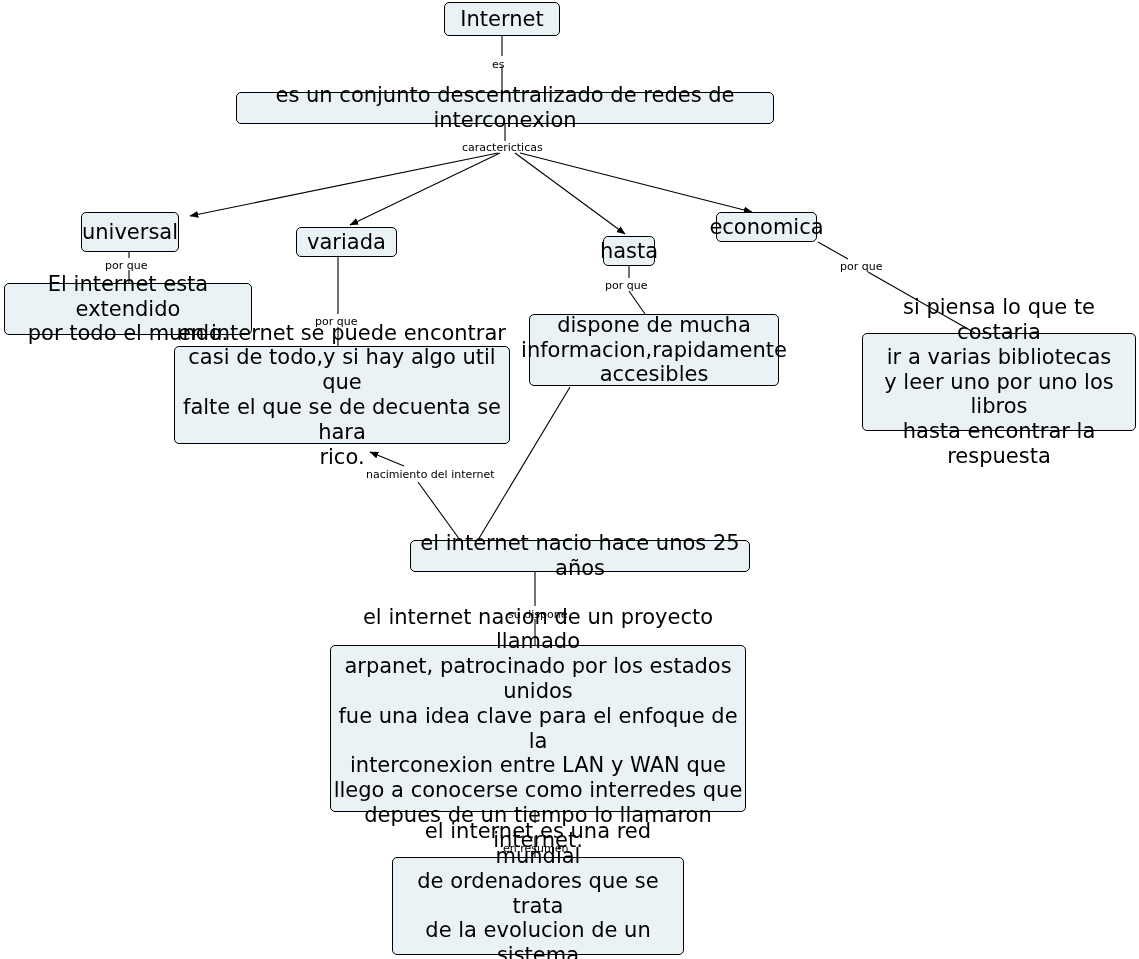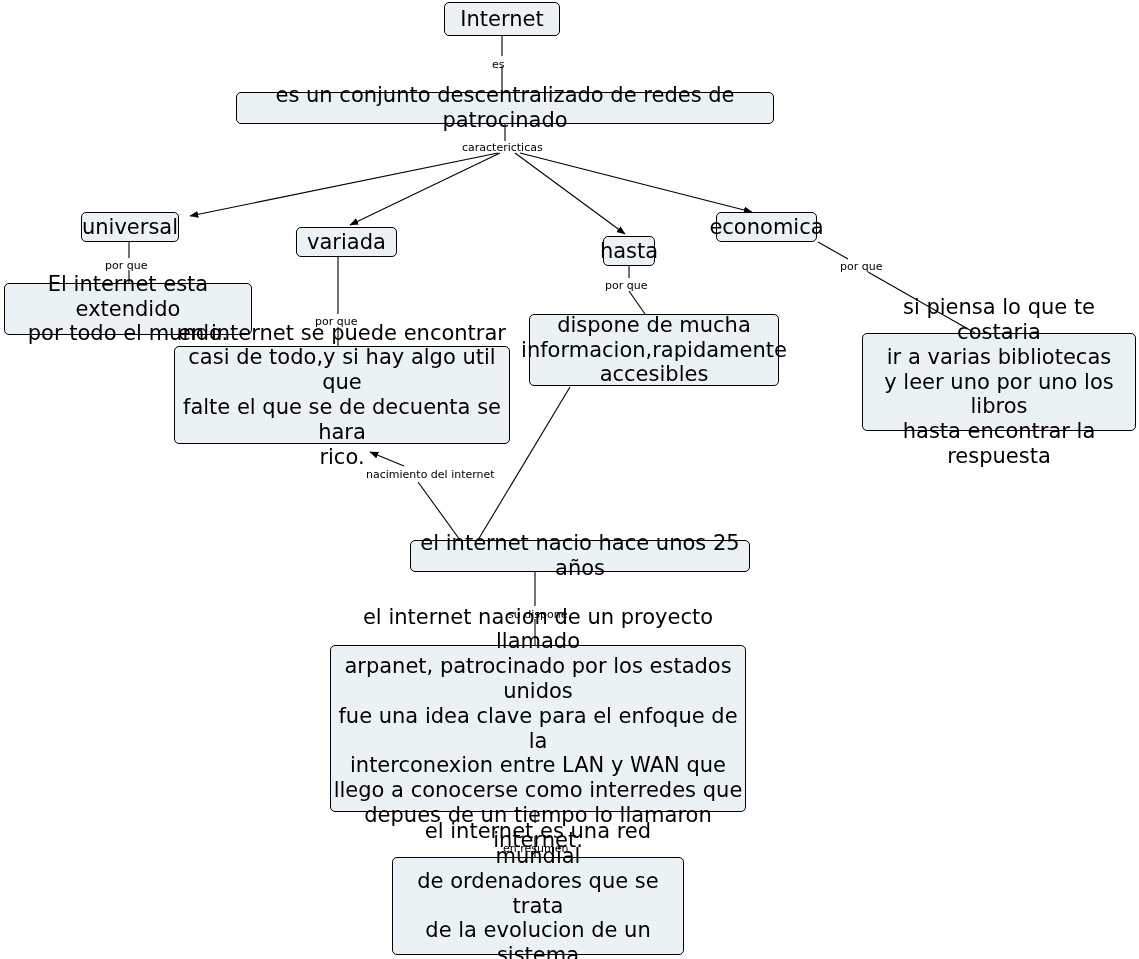--- a/index.html
+++ b/index.html
@@ -95,22 +95,22 @@
 
       <line x1="535" y1="572" x2="535" y2="606"></line>
       <line x1="535" y1="619" x2="535" y2="645"></line>
 
       <line x1="535" y1="812" x2="535" y2="823"></line>
       <line x1="535" y1="836" x2="535" y2="857"></line>
     </g>
   </svg>
 
   <div class="node big" style="left:444px;top:2px;width:116px;height:34px;">Internet</div>
-  <div class="node big" style="left:236px;top:92px;width:538px;height:32px;">es un conjunto descentralizado de redes de patrocinado</div>
-  <div class="node big" style="left:81px;top:212px;width:98px;height:30px;">universal</div>
+  <div class="node big" style="left:236px;top:92px;width:538px;height:32px;">es un conjunto descentralizado de redes de interconexion</div>
+  <div class="node big" style="left:81px;top:212px;width:98px;height:40px;">universal</div>
   <div class="node big" style="left:296px;top:227px;width:101px;height:30px;text-align:center;">variada</div>
   <div class="node big" style="left:603px;top:236px;width:52px;height:30px;">hasta</div>
   <div class="node big" style="left:716px;top:212px;width:101px;height:30px;">economica</div>
   <div class="node big" style="left:4px;top:283px;width:248px;height:52px;">El internet esta extendido
 por todo el mundo.</div>
   <div class="node big" style="left:529px;top:314px;width:250px;height:72px;">dispone de mucha
 informacion,rapidamente
 accesibles</div>
   <div class="node big" style="left:174px;top:346px;width:336px;height:98px;">en internet se puede encontrar
 casi de todo,y si hay algo util que

